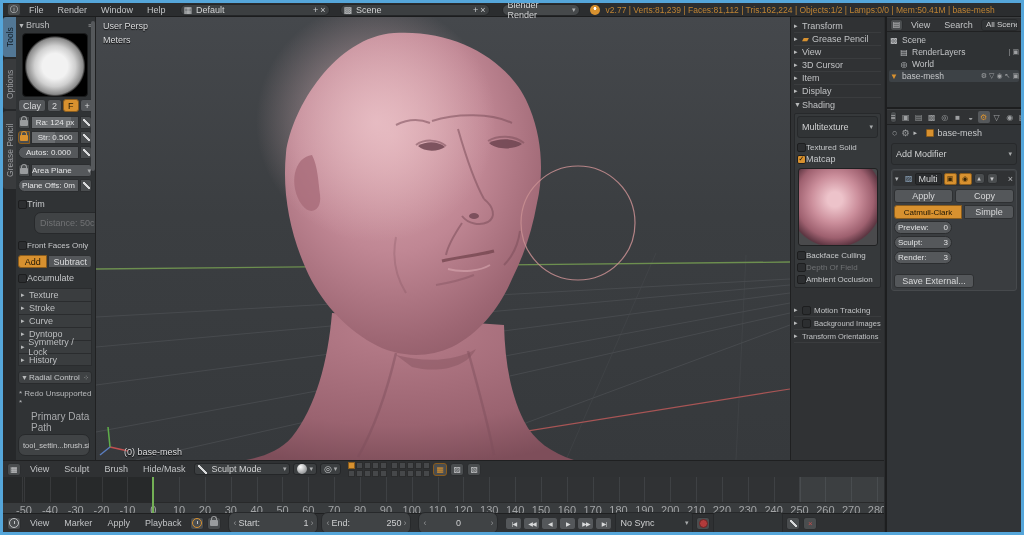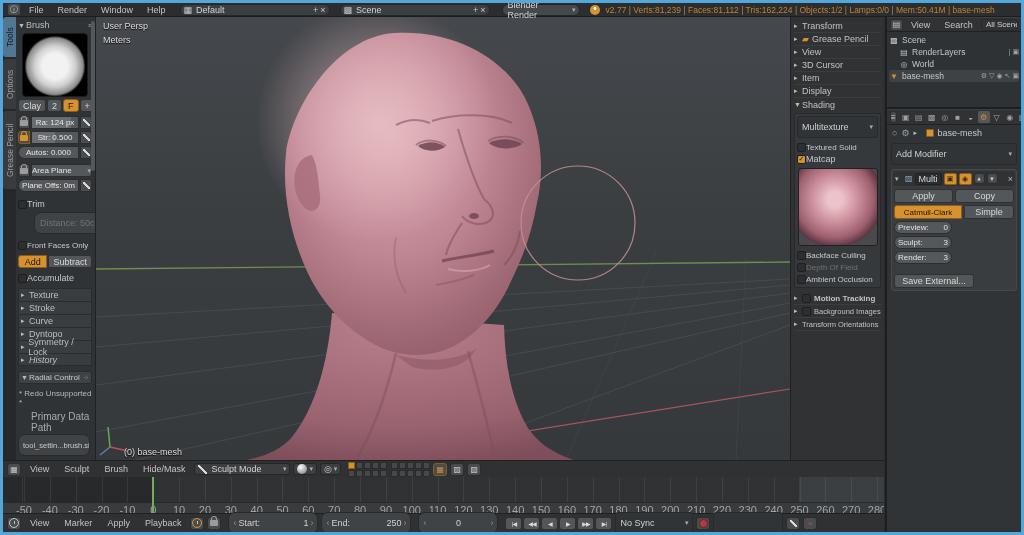--- a/index.html
+++ b/index.html
@@ -62,21 +62,21 @@
   .lockbtn { width:12px; height:13px; background:#4a4d4f; border:1px solid #2b2d2f; border-radius:3px 0 0 3px;
              display:inline-flex; align-items:center; justify-content:center; }
   .presbtn { width:12px; height:13px; background:#4a4d4f; border:1px solid #2b2d2f; border-radius:0 3px 3px 0;
              display:inline-flex; align-items:center; justify-content:center; color:#cacbcd; font-size:7px; }
   .slider { flex:1; height:13px; background:#55585b; border:1px solid #2b2d2f; border-radius:0;
             display:flex; align-items:center; justify-content:center; color:#e4e5e6; font-size:8px; position:relative; overflow:hidden; }
   .slider .fill { position:absolute; left:0; top:0; bottom:0; background:#6a6d70; }
   .slider span { position:relative; }
   .cpanel-list .cpanel { display:flex; align-items:center; height:13px; background:#3a3d3f; border:1px solid #2a2c2e;
                          border-bottom:none; color:#bdbfc1; padding:0 2px; }
-  .cpanel-list .cpanel:last-child { border-bottom:1px solid #2a2c2e;font-style:italic; }
+  .cpanel-list .cpanel:last-child { border-bottom:1px solid #2a2c2e; }
   .radial { margin-top:5px; }
   .radial .head { background:#3f4244; border:1px solid #292b2d; border-radius:3px; display:flex; align-items:center; height:13px; padding:0 2px; }
   .radial .lbl { color:#a9abad; margin:4px 0 1px 1px; }
   .radial .val { width:72px; font-size:7.5px; color:#c9cacb; justify-content:flex-start; }
   .redo { color:#b8babc; margin:5px 0 2px 1px; }
 
   
   .viewport { position:absolute; left:93px; top:14px; width:694px; height:443px;
               background:linear-gradient(#45484c, #3b3e41 45%, #36393c); overflow:hidden; }
   .vp-label { position:absolute; color:#dcdddf; text-shadow:0 1px 1px #000; }
@@ -509,21 +509,21 @@
           </div>
       <div class="chkrow">
             <span class="chk"></span>
             <span class="disabled" style="font-size:8px;">Depth Of Field</span>
           </div>
       <div class="chkrow">
             <span class="chk"></span>
             <span style="font-size:8px;">Ambient Occlusion</span>
           </div>
     </div>
-    <div class="nrow" style="margin-top:4px;font-weight:bold;">
+    <div class="nrow" style="margin-top:16px;">
           <span class="tri">▸</span>
           <span class="chk" style="margin-right:3px;"></span>
           <span style="font-size:8px;">Motion Tracking</span>
         </div>
     <div class="nrow">
           <span class="tri">▸</span>
           <span class="chk" style="margin-right:3px;"></span>
           <span style="font-size:7.5px;">Background Images</span>
         </div>
     <div class="nrow">

